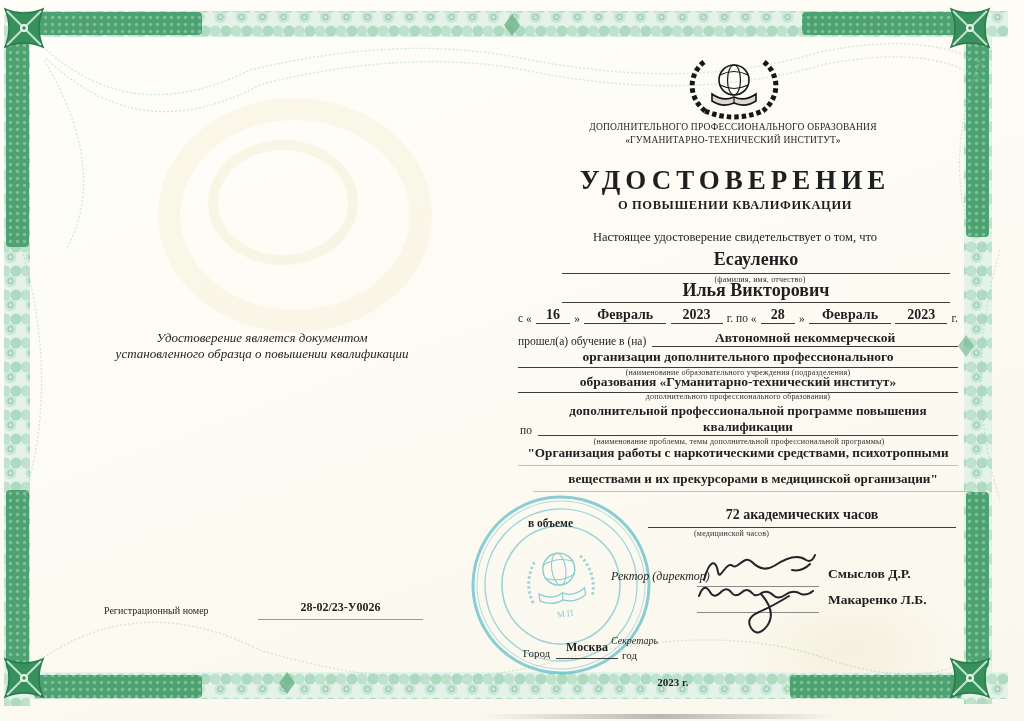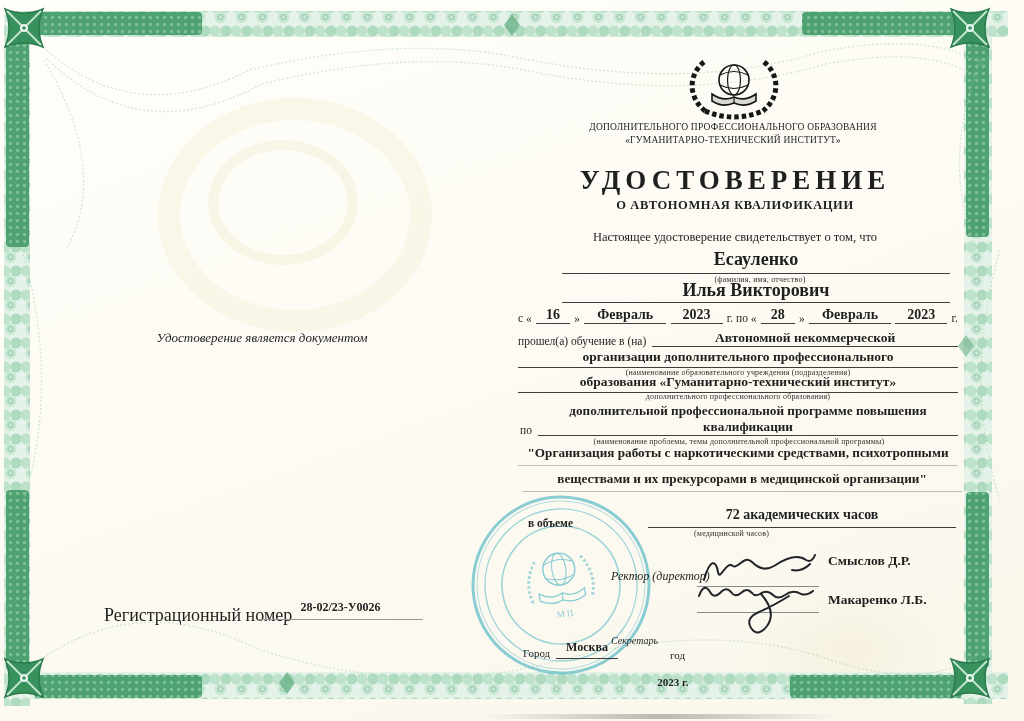--- a/index.html
+++ b/index.html
@@ -112,21 +112,21 @@
       <path d="M27,55 Q56,67 85,55" stroke-width="5" stroke-dasharray="4.5,3"></path>
     </g>
   </svg>
 
   <div class="abs ctr" style="left:560px;top:121px;width:346px;font-size:9.5px;line-height:12.5px;letter-spacing:.2px;">
     <div>ДОПОЛНИТЕЛЬНОГО ПРОФЕССИОНАЛЬНОГО ОБРАЗОВАНИЯ</div>
     <div>«ГУМАНИТАРНО-ТЕХНИЧЕСКИЙ ИНСТИТУТ»</div>
   </div>
 
   <div class="abs ctr b" style="left:520px;top:165px;width:430px;font-size:27px;letter-spacing:5px;">УДОСТОВЕРЕНИЕ</div>
-  <div class="abs ctr b" style="left:520px;top:198px;width:430px;font-size:12.5px;letter-spacing:.6px;">О АВТОНОМНАЯ КВАЛИФИКАЦИИ</div>
+  <div class="abs ctr b" style="left:520px;top:198px;width:430px;font-size:12.5px;letter-spacing:.6px;">О ПОВЫШЕНИИ КВАЛИФИКАЦИИ</div>
 
   <div class="abs ctr" style="left:520px;top:230px;width:430px;font-size:12.5px;">Настоящее удостоверение свидетельствует о том, что</div>
 
   <div class="abs field" style="left:562px;top:249px;width:388px;height:24px;font-size:18px;">Есауленко</div>
   <div class="abs cap" style="left:640px;top:275px;width:240px;">(фамилия, имя, отчество)</div>
   <div class="abs field" style="left:562px;top:280px;width:388px;height:22px;font-size:18px;">Илья Викторович</div>
 
   <div class="abs row" style="left:518px;top:303px;width:440px;height:21px;justify-content:space-between;">
     <span class="lbl">с «</span>
     <span class="field" style="width:34px;font-size:14px;">16</span>
@@ -149,53 +149,54 @@
   <div class="abs cap" style="left:560px;top:368px;width:356px;">(наименование образовательного учреждения (подразделения)</div>
   <div class="abs field" style="left:518px;top:374px;width:440px;height:18px;">образования «Гуманитарно-технический институт»</div>
   <div class="abs cap" style="left:560px;top:392px;width:356px;">дополнительного профессионального образования)</div>
 
   <div class="abs row" style="left:520px;top:418px;width:438px;height:18px;">
     <span class="lbl">по</span>
     <span class="field" style="flex:1;margin-left:6px;font-size:13.2px;">дополнительной профессиональной программе повышения квалификации</span>
   </div>
   <div class="abs cap" style="left:520px;top:437px;width:438px;">(наименование проблемы, темы дополнительной профессиональной программы)</div>
   <div class="abs ctr b hair" style="left:518px;top:445px;width:440px;height:20px;font-size:13.2px;">"Организация работы с наркотическими средствами, психотропными</div>
-  <div class="abs ctr b hair" style="left:522px;top:471px;width:440px;height:20px;font-size:13.2px;">веществами и их прекурсорами в медицинской организации"</div>
+  <div class="abs ctr b hair" style="left:533px;top:471px;width:440px;height:20px;font-size:13.2px;">веществами и их прекурсорами в медицинской организации"</div>
 
   <div class="abs lbl" style="left:528px;top:517px;font-weight:600;">в объеме</div>
   <div class="abs field" style="left:648px;top:507px;width:308px;height:20px;font-size:14px;">72 академических часов</div>
   <div class="abs cap" style="left:648px;top:529px;width:200px;text-align:left;padding-left:46px;">(медицинской часов)</div>
 
   <div class="abs" style="left:611px;top:569px;font-size:12px;font-style:italic;">Ректор (директор)</div>
   <div class="abs sigline" style="left:697px;top:564px;width:122px;height:22px;"></div>
   <svg class="abs" width="120" height="45" viewBox="0 0 120 45" style="left:700px;top:546px;">
     <g stroke="#22242a" stroke-width="2" fill="none" stroke-linecap="round" stroke-linejoin="round">
       <path d="M4,34 C10,12 16,14 18,26 C20,36 26,14 33,20 C38,24 44,8 52,16 C57,21 64,26 74,20 C86,12 98,8 106,14 C111,17 114,12 115,9"></path>
       <path d="M92,24 q10,2 18,-6"></path>
     </g>
   </svg>
-  <div class="abs b" style="left:828px;top:553px;font-size:13.5px;">Смыслов Д.Р.</div>
+  <div class="abs b" style="left:828px;top:566px;font-size:13.5px;">Смыслов Д.Р.</div>
 
   <div class="abs" style="left:611px;top:595px;font-size:10px;font-style:italic;margin-top:40px;">Секретарь</div>
   <div class="abs sigline" style="left:697px;top:590px;width:122px;height:22px;"></div>
   <svg class="abs" width="130" height="70" viewBox="0 0 130 70" style="left:695px;top:572px;">
     <g stroke="#22242a" stroke-width="2" fill="none" stroke-linecap="round" stroke-linejoin="round">
       <path d="M4,24 q5,-14 11,-4 q4,7 10,1 q6,-7 11,-1 q4,6 10,1 q6,-6 11,0 q3,4 8,1 q7,-5 13,1 q5,5 12,0 q8,-6 16,-1 q6,2 12,-3"></path>
       <path d="M66,22 q16,18 6,32 q-9,12 -16,2 q-6,-10 8,-16 q14,-6 30,-16"></path>
     </g>
   </svg>
   <div class="abs b" style="left:828px;top:592px;font-size:13.5px;">Макаренко Л.Б.</div>
 
   <div class="abs" style="left:523px;top:647px;font-size:11px;">Город</div>
   <div class="abs field" style="left:556px;top:640px;width:62px;height:18px;font-size:12px;">Москва</div>
-  <div class="abs" style="left:622px;top:649px;font-size:11px;margin-left:48px;">год</div>
+  <div class="abs" style="left:622px;top:649px;font-size:11px;">год</div>
   <div class="abs field" style="left:646px;top:676px;width:54px;height:18px;font-size:11px;border-bottom:none;">2023 г.</div>
 
   <div class="abs ctr" style="left:78px;top:330px;width:296px;font-style:italic;font-size:13px;line-height:15.5px;margin-left:36px;">
     <div>Удостоверение является документом</div>
-  </div>
-
-  <div class="abs" style="left:104px;top:605px;font-size:18px;">Регистрационный номер</div>
+    <div>установленного образца о повышении квалификации</div>
+  </div>
+
+  <div class="abs" style="left:104px;top:605px;font-size:10px;">Регистрационный номер</div>
   <div class="abs field" style="left:258px;top:600px;width:165px;height:19px;font-size:12px;border-bottom-color:#9a9a9a;">28-02/23-У0026</div>
 
   <div class="abs" style="left:480px;top:714px;width:360px;height:5px;background:linear-gradient(90deg,rgba(120,120,120,0),rgba(120,120,120,.5),rgba(120,120,120,0));border-radius:3px;"></div>
 
 </div>
 
 </body></html>

